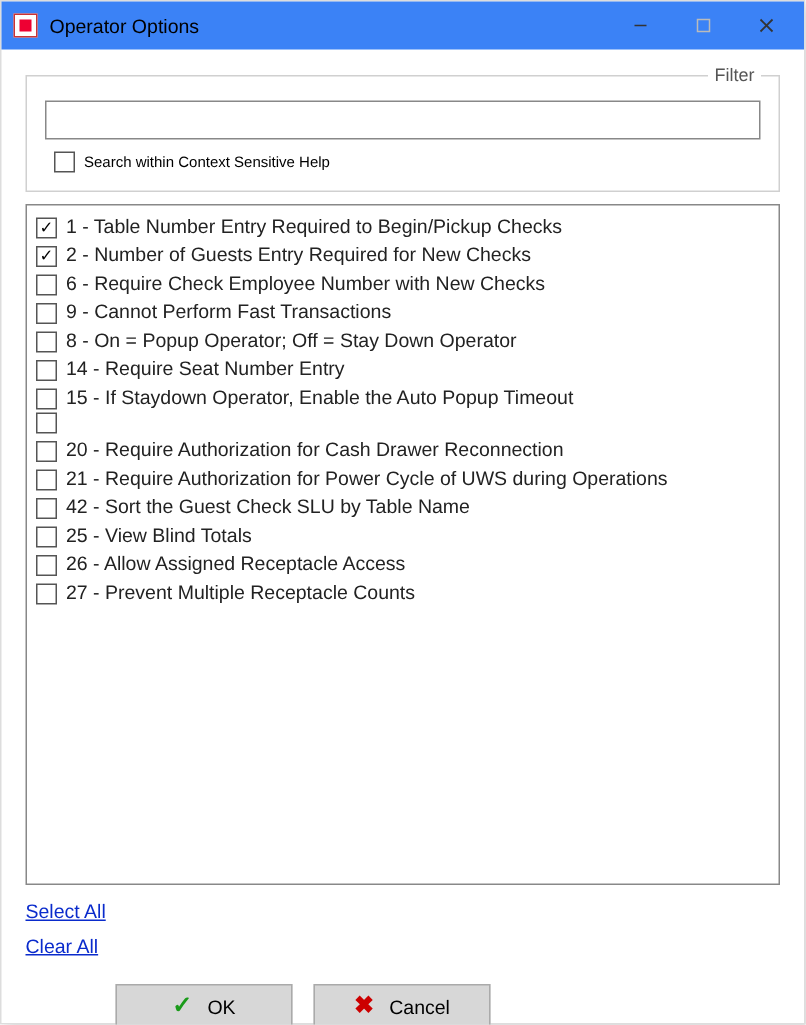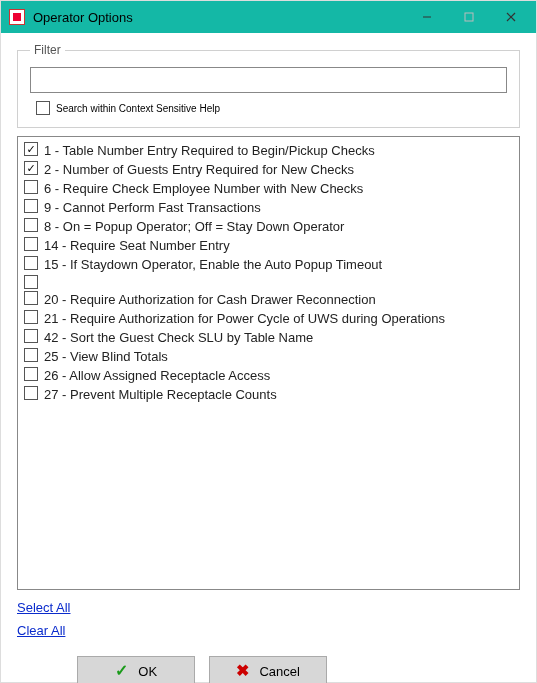--- a/index.html
+++ b/index.html
@@ -16,21 +16,21 @@
     background: #fff;
     position: relative;
     border: 1px solid #ddd;
     box-shadow: 4px 4px 8px rgba(0,0,0,0.4);
   }
   .titlebar {
     height: 32px;
     display: flex;
     align-items: center;
     padding: 0 4px 0 8px;
-    background: #14b8a6;
+    background: #3b82f6;
   }
   .app-icon {
     width: 16px;
     height: 16px;
     background: #fff;
     border: 1px solid #c33;
     display: flex;
     align-items: center;
     justify-content: center;
     margin-right: 8px;
@@ -64,20 +64,21 @@
   }
   fieldset.filter {
     border: 1px solid #d0d0d0;
     margin: 6px 0 8px 0;
     padding: 10px 12px 12px 12px;
   }
   fieldset.filter legend {
     font-size: 12px;
     color: #555;
     padding: 0 4px;
+    text-align: right;
   }
   .filter-input {
     width: 100%;
     height: 26px;
     border: 1px solid #888;
     padding: 2px 4px;
     font-size: 13px;
     outline: none;
   }
   .filter-row2 {
@@ -105,21 +106,21 @@
   }
   .options-box {
     border: 1px solid #888;
     height: 454px;
     overflow: auto;
     padding: 4px 4px;
     background: #fff;
   }
   .opt-row {
     display: flex;
-    align-items: flex-start;
+    align-items: flex-end;
     gap: 6px;
     padding: 1px 2px;
     line-height: 17px;
   }
   .opt-label {
     font-size: 13px;
     color: #222;
     white-space: nowrap;
   }
   .footer {

